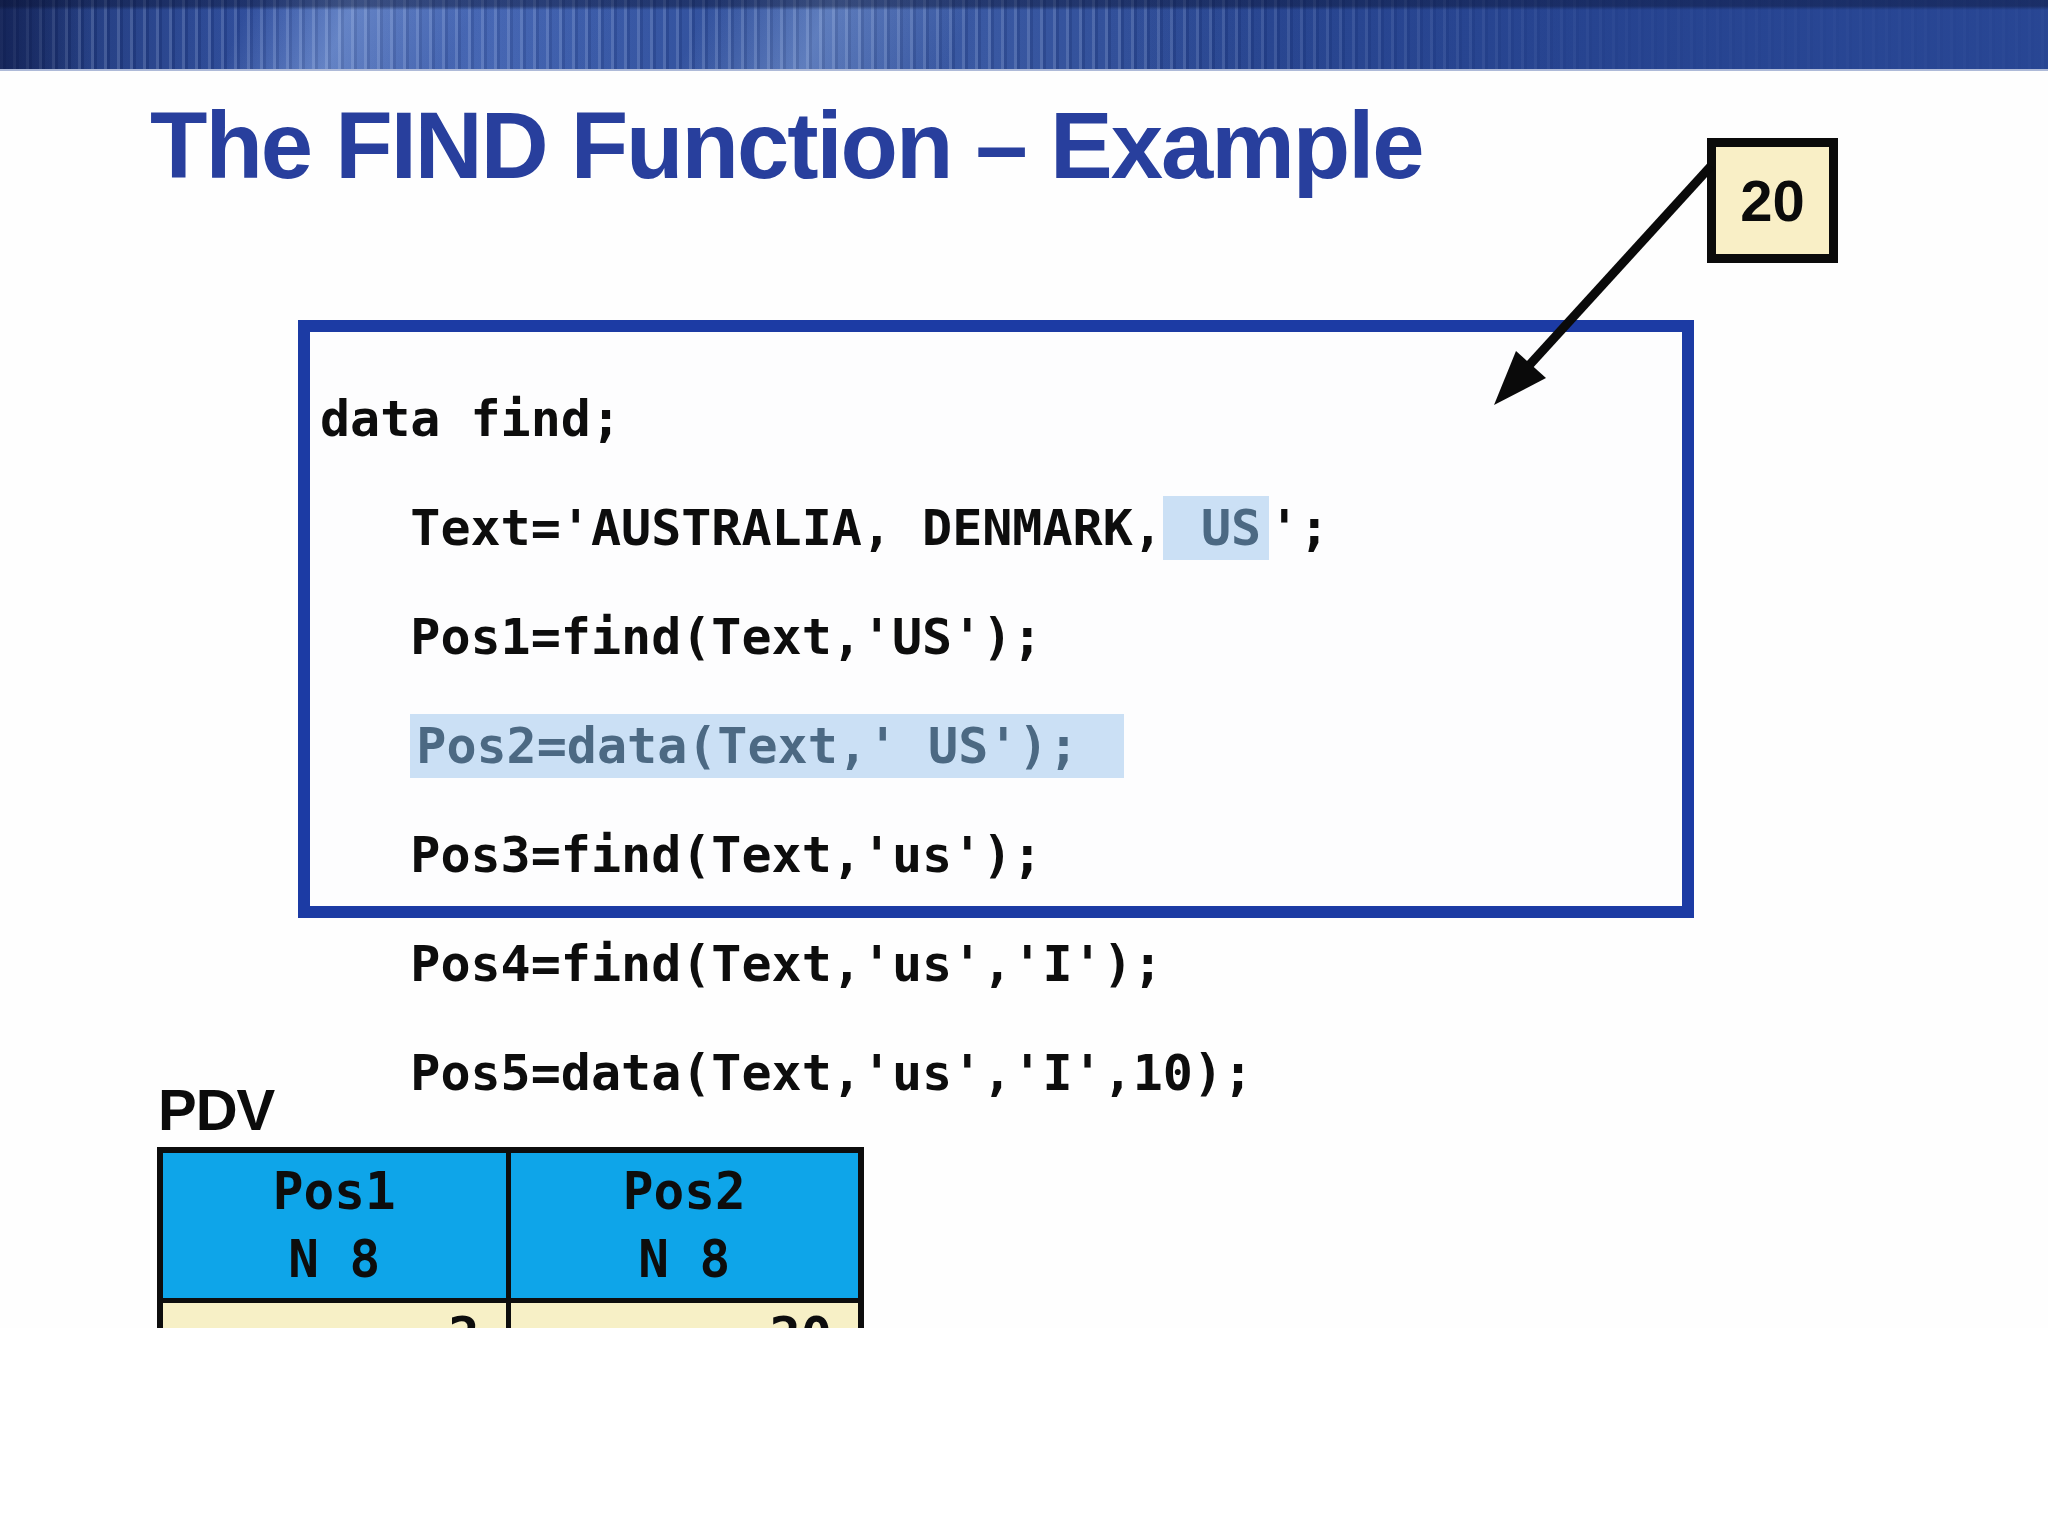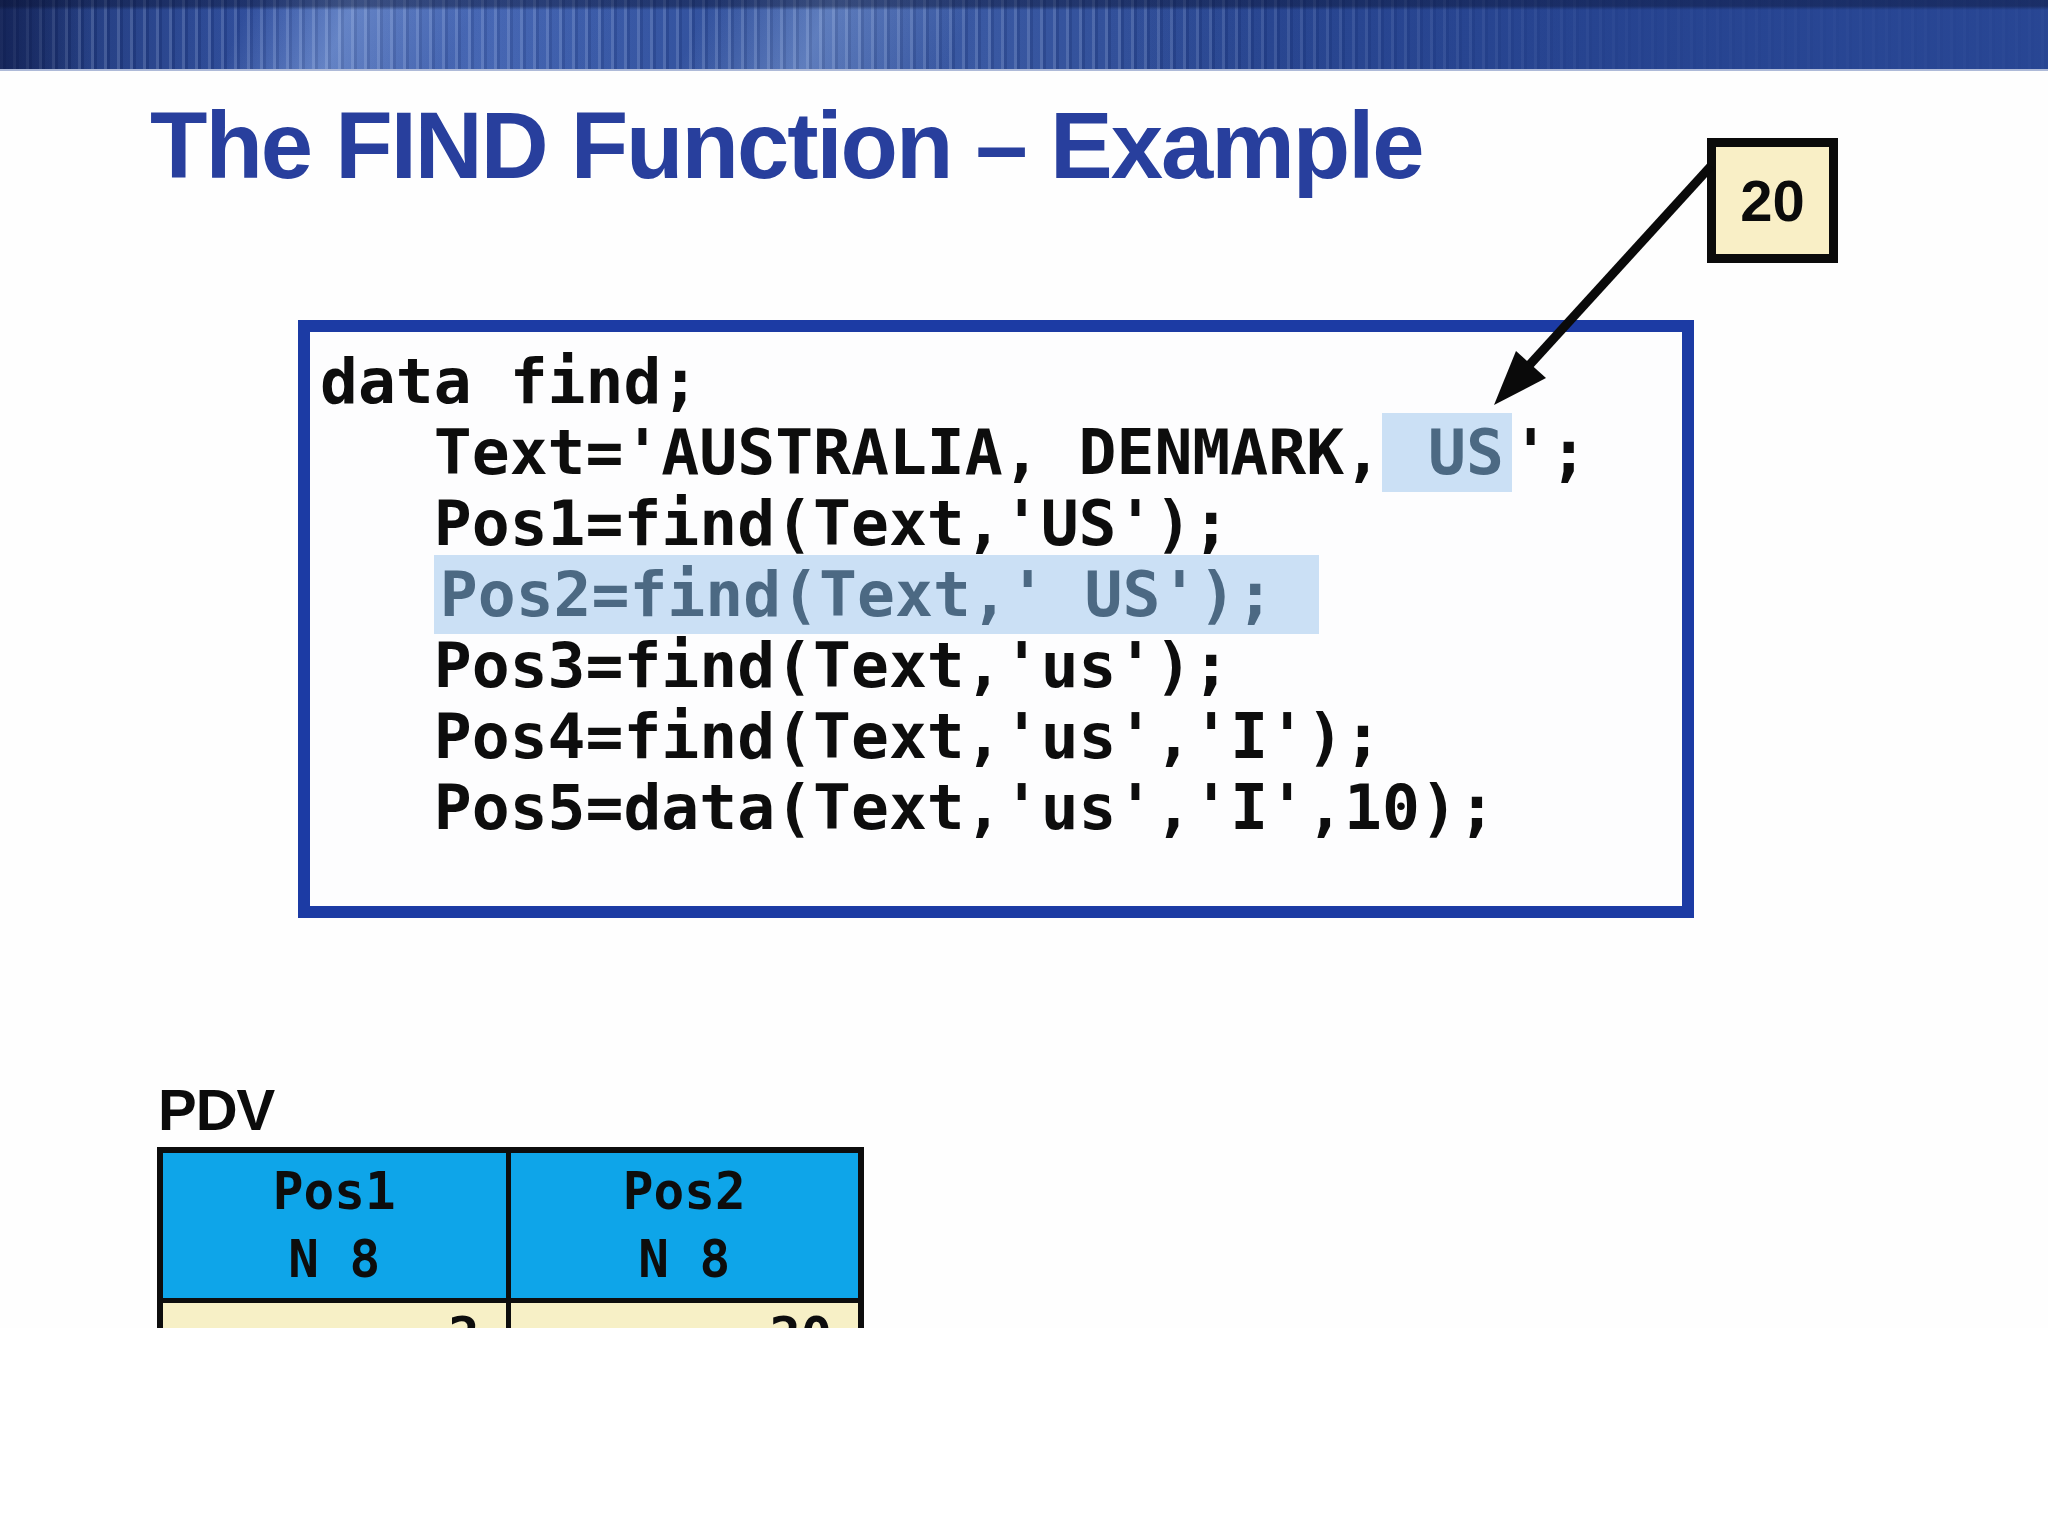--- a/index.html
+++ b/index.html
@@ -41,22 +41,22 @@
   .arrow-svg{position:absolute; left:0; top:0; width:2048px; height:1536px; pointer-events:none; z-index:5;}
 
   
   .codebox{
     position:absolute; left:298px; top:320px; width:1396px; height:598px;
     box-sizing:border-box; border:12px solid #1c3ba4; background:#fdfdfe;
     padding:14px 0 0 10px;
   }
   .codeline{
     font-family:"DejaVu Sans Mono", monospace;
-    font-weight:bold; font-size:63px; line-height:71px;
-    color:#0d0d0d; white-space:pre;
+    font-weight:bold; font-size:50px; line-height:71px;
+    color:#0d0d0d; white-space:pre;margin-top:38px;
   }
   .hl-line{ background:#cbe0f5; color:#4c6983; padding:3px 45px 3px 6px; }
   .hl-us{ background:#cbe0f5; color:#4c6983; padding:3px 8px; }
 
   
   .pdv-label{
     position:absolute; left:158px; top:1076px;
     font-size:58px; font-weight:bold; color:#0b0b0b; letter-spacing:-1px;
   }
   .pdv-table{
@@ -98,21 +98,21 @@
 
   <svg class="arrow-svg" viewBox="0 0 2048 1536">
     <line x1="1711" y1="166" x2="1524" y2="371" stroke="#0a0a0a" stroke-width="9"></line>
     <polygon points="1494,405 1516,351 1546,378" fill="#0a0a0a"></polygon>
   </svg>
 
   <div class="codebox">
     <div class="codeline"><span>data find;</span></div>
     <div class="codeline"><span>   Text='AUSTRALIA, DENMARK,</span><span class="hl-us"> US</span><span>';</span></div>
     <div class="codeline"><span>   Pos1=find(Text,'US');</span></div>
-    <div class="codeline"><span>   </span><span class="hl-line">Pos2=find(Text,' US');</span></div>
+    <div class="codeline"><span>   </span><span class="hl-line">Pos2=data(Text,' US');</span></div>
     <div class="codeline"><span>   Pos3=find(Text,'us');</span></div>
     <div class="codeline"><span>   Pos4=find(Text,'us','I');</span></div>
     <div class="codeline"><span>   Pos5=data(Text,'us','I',10);</span></div>
   </div>
 
   <div class="pdv-label">PDV</div>
 
   <div class="pdv-table">
     <div class="pdv-hcell first">
       <span>Pos1</span>

